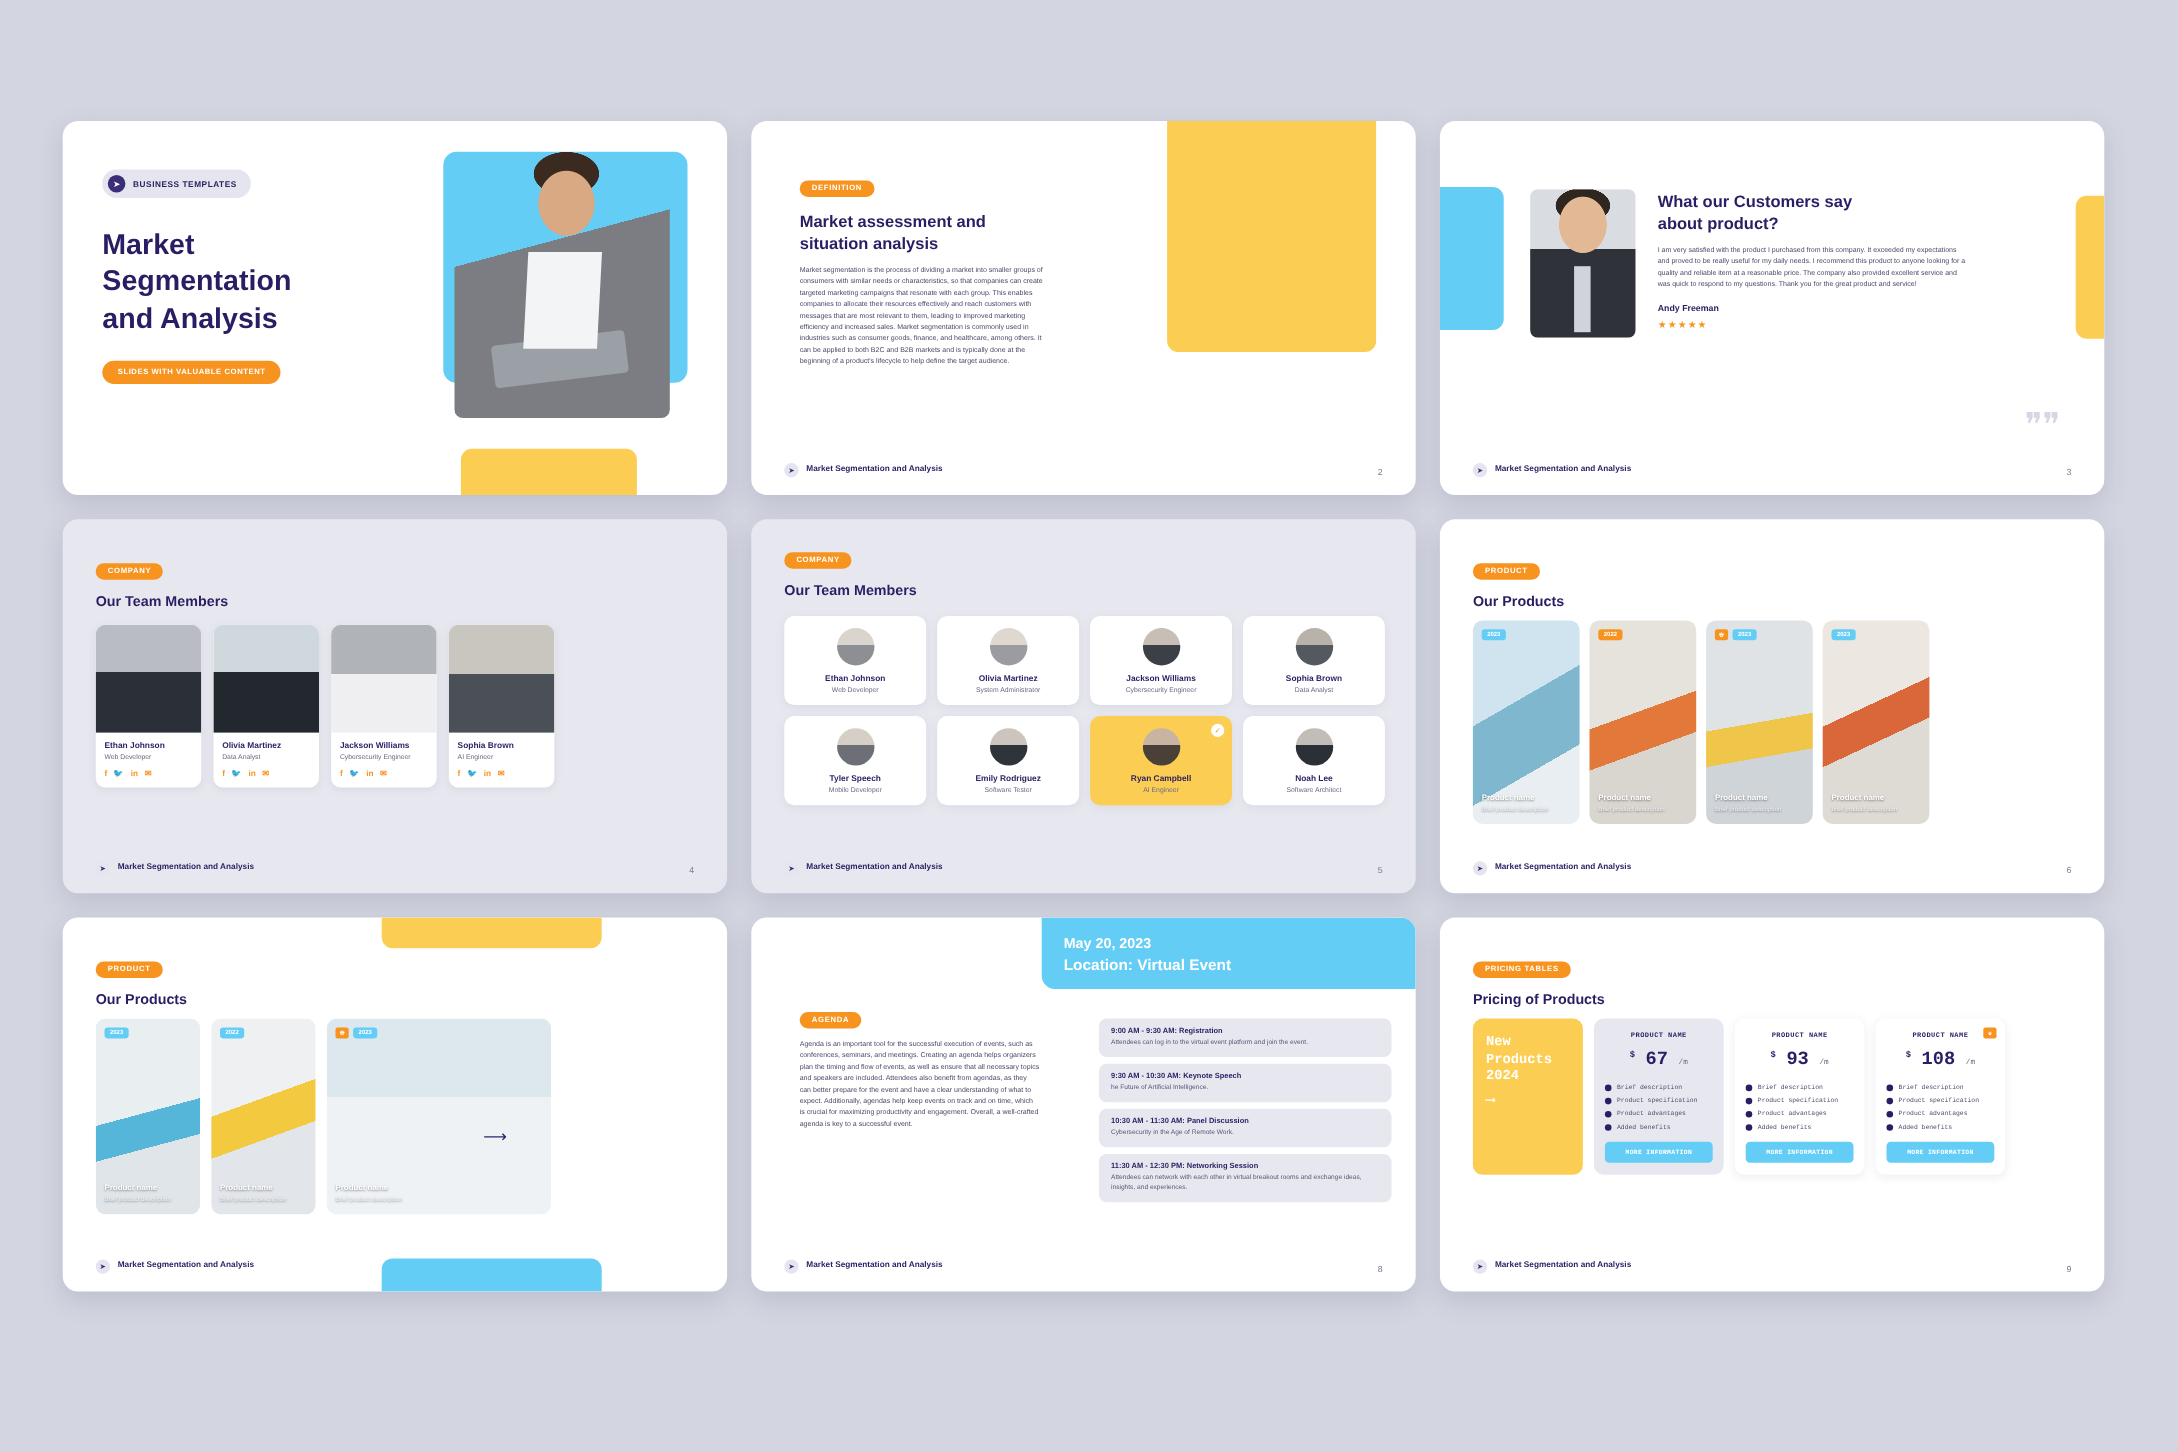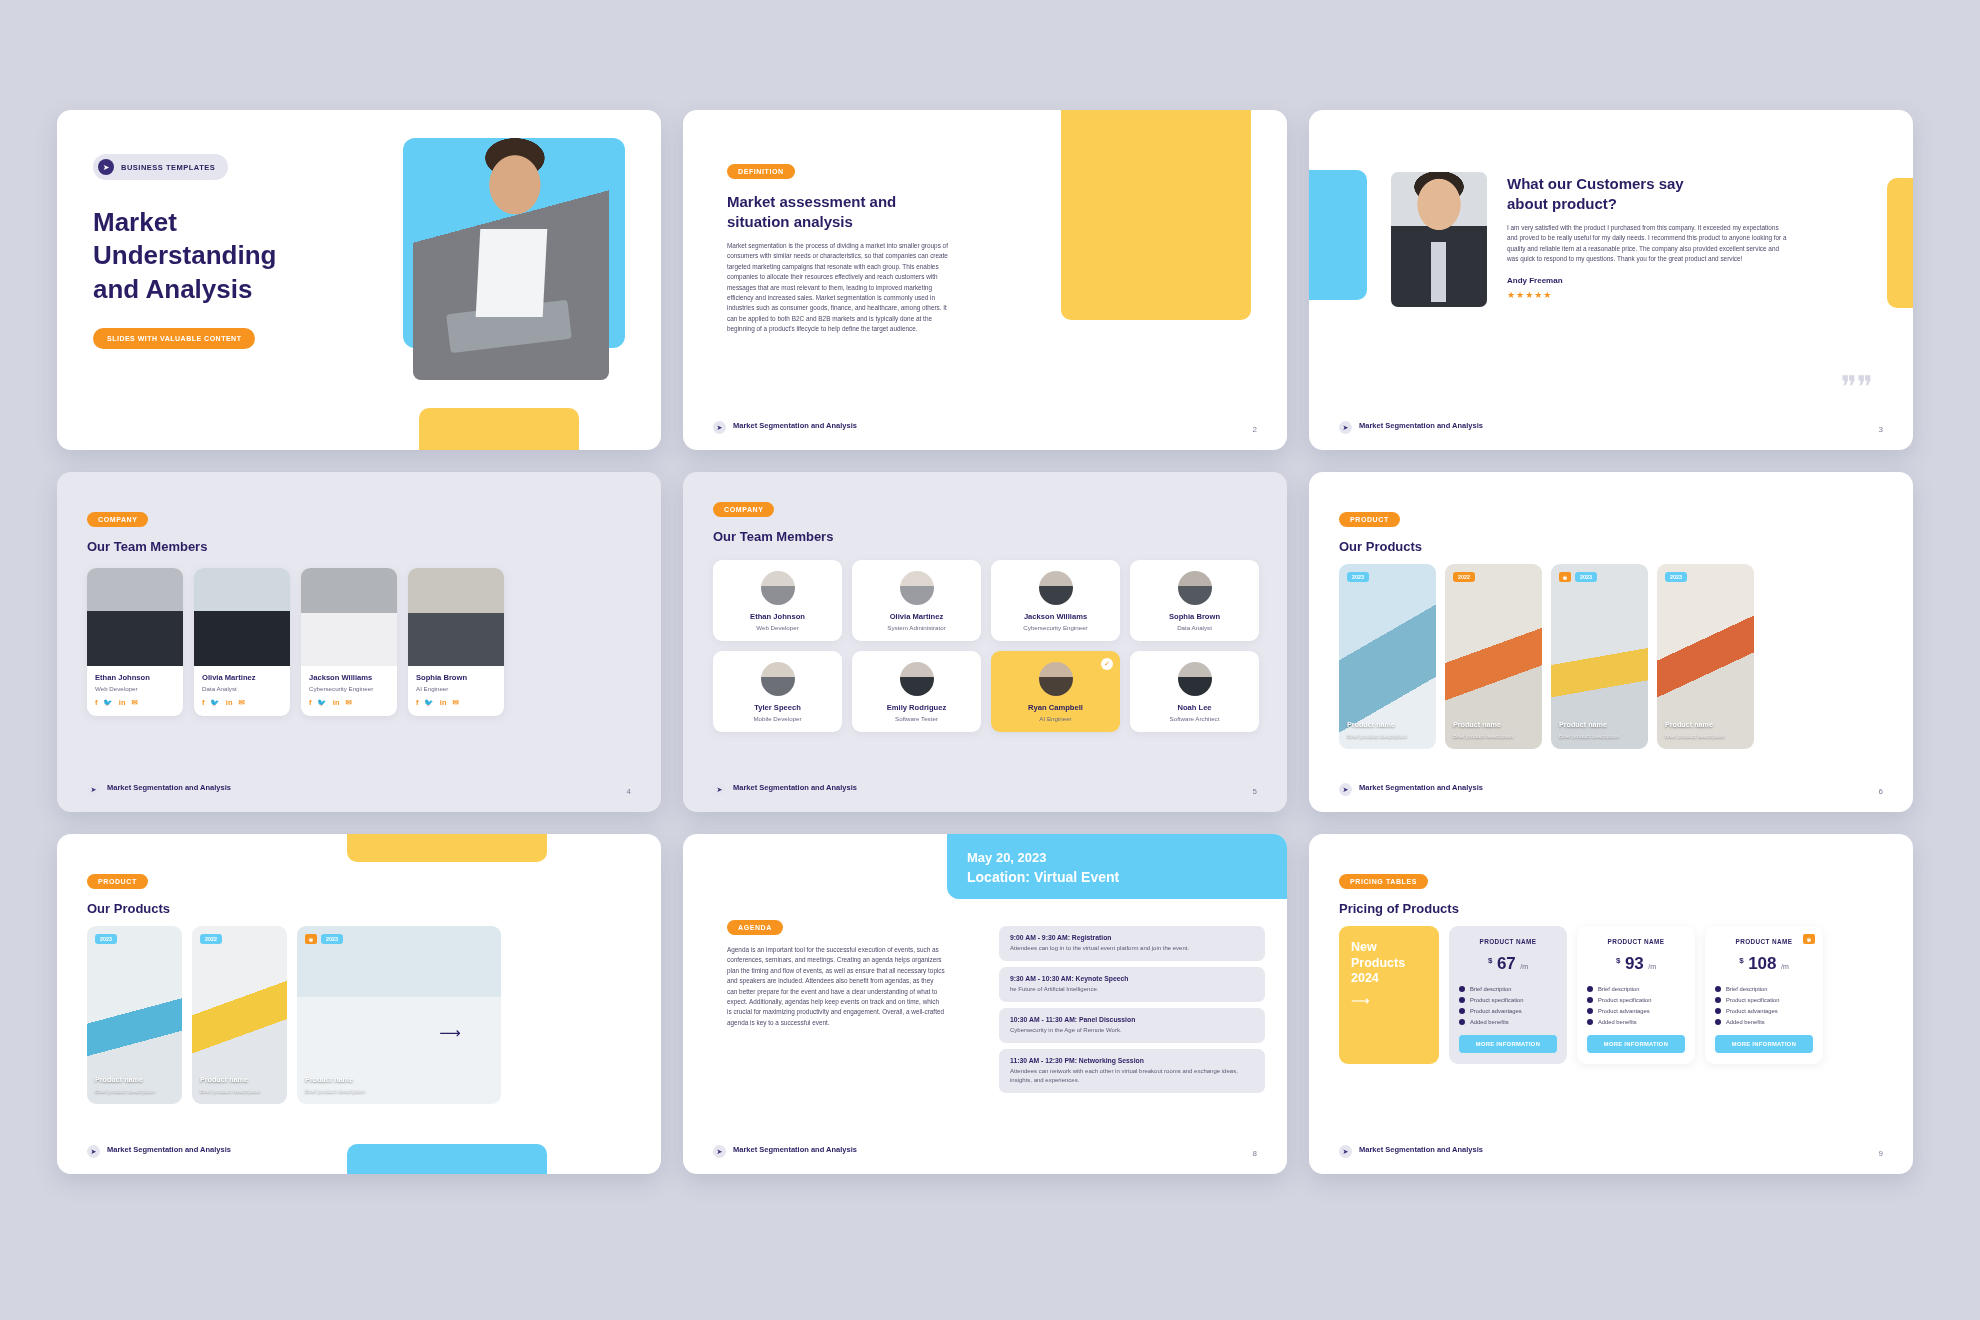--- a/index.html
+++ b/index.html
@@ -164,21 +164,21 @@
 
   
   .s8-head { position:absolute; right:0; top:0; width:340px; background:#63cdf6; border-radius:0 0 0 12px; padding:16px 20px 14px; }
   .s8-head .d1 { color:#fff; font-size:13px; font-weight:bold; }
   .s8-head .d2 { color:#fff; font-size:14px; font-weight:bold; margin-top:4px; }
   .agitem { background:#e7e8ef; border-radius:7px; padding:8px 11px; margin-bottom:6px; }
   .agtime { font-size:6.8px; font-weight:bold; color:#2b1d63; }
   .agdesc { font-size:6px; color:#5a5875; margin-top:3px; line-height:1.5; }
 
   
-  .prrow { position:absolute; left:30px; top:92px; display:flex; gap:10px; align-items:stretch; }
+  .prrow { position:absolute; left:30px; top:92px; display:flex; gap:10px; align-items:stretch;font-family:Liberation Mono, monospace; }
   .prnew { width:100px; background:#fbce53; border-radius:9px; padding:14px 12px; }
   .prnew .t { color:#fff; font-size:12.5px; font-weight:bold; line-height:1.25; }
   .prnew .ar { color:#fff; font-size:13px; margin-top:6px; }
   .prcard { width:118px; background:#e7e8ef; border-radius:9px; padding:12px 10px 11px; text-align:center; position:relative; }
   .prcard.w { background:#fff; box-shadow:0 2px 8px rgba(100,100,140,.10); }
   .prtitle { font-size:6.4px; font-weight:bold; color:#2b1d63; letter-spacing:.4px; }
   .prprice { margin-top:9px; color:#2b1d63; font-weight:bold; }
   .prprice .cur { font-size:8px; vertical-align: super; }
   .prprice .amt { font-size:17px;text-align:right; }
   .prprice .per { font-size:7px; color:#6a6885; font-weight:normal; }
@@ -201,21 +201,21 @@
     <div class="person1">
         <div class="tab"></div>
       </div>
     <div style="position:absolute;left:36px;top:44px;">
       <div class="pill-lite">
         <span class="dot">➤</span>
         <span class="txt">BUSINESS TEMPLATES</span>
       </div>
       <h1 class="big" style="margin-top:26px;">
         <span>Market</span><br>
-        <span>Understanding</span><br>
+        <span>Segmentation</span><br>
         <span>and Analysis</span>
       </h1>
       <div class="btn-orange" style="margin-top:22px;">SLIDES WITH VALUABLE CONTENT</div>
     </div>
   </div>
 
   <div class="slide">
     <div class="s2-yellow"></div>
     <div style="position:absolute;left:44px;top:50px;width:222px;">
       <div class="pill">DEFINITION</div>

